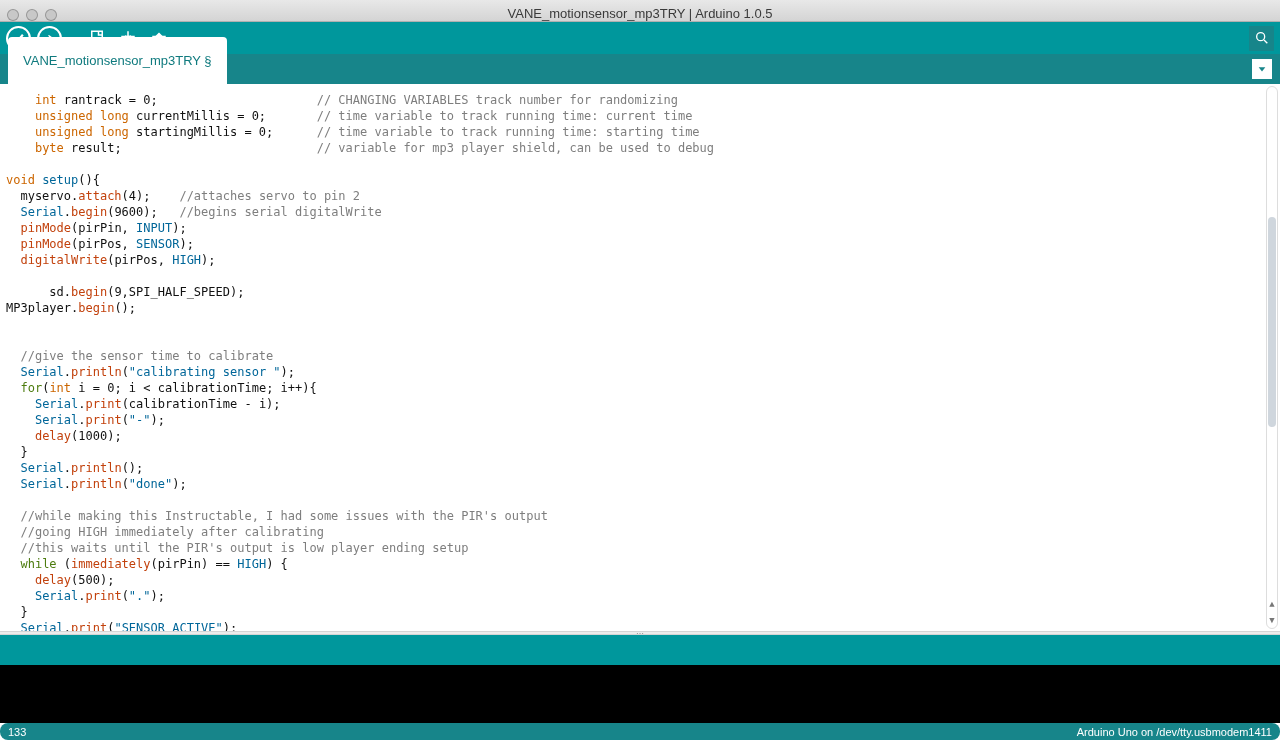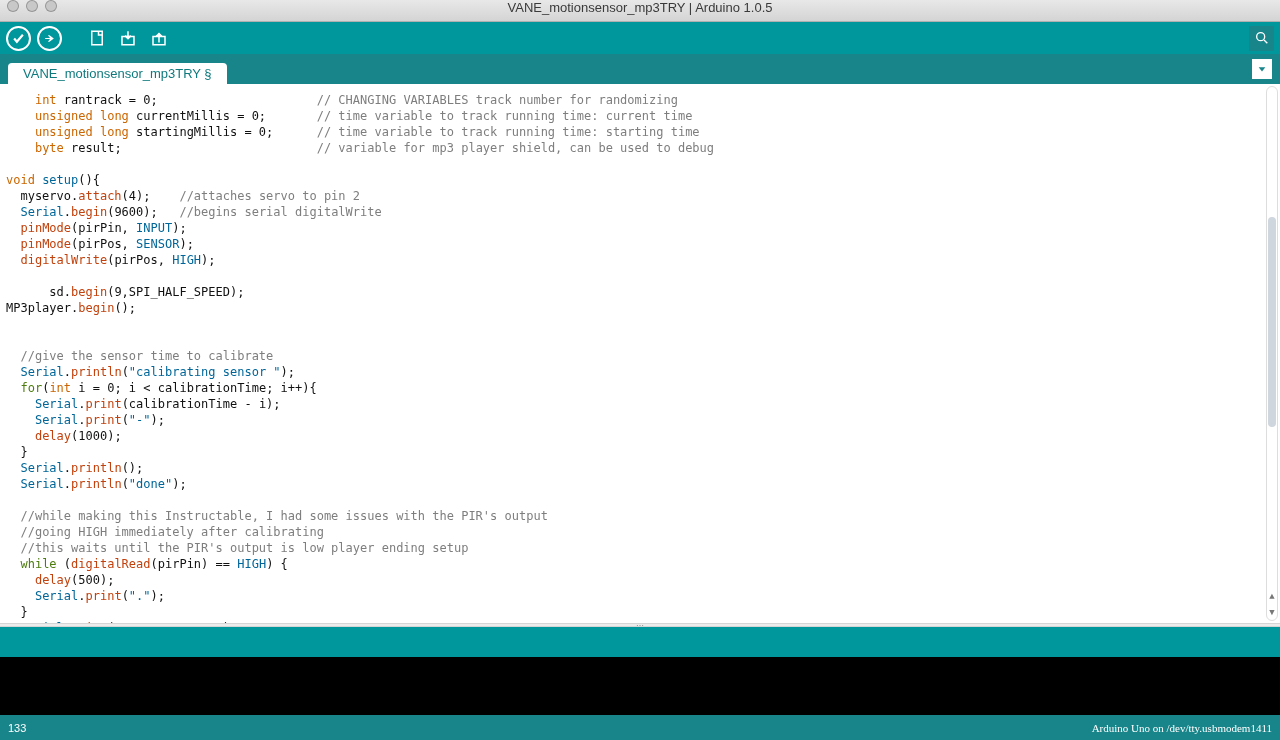--- a/index.html
+++ b/index.html
@@ -11,21 +11,21 @@
     height: 740px;
     overflow: hidden;
     display: flex;
     flex-direction: column;
   }
   .titlebar {
     height: 22px;
     background: linear-gradient(#e8e8e8, #d4d4d4);
     border-bottom: 1px solid #b0b0b0;
     display: flex;
-    align-items: flex-start;
+    align-items: flex-end;
     padding-left: 7px;
     position: relative;
   }
   .traffic { display: flex; gap: 7px; }
   .traffic .dot {
     width: 12px; height: 12px; border-radius: 50%;
     border: 1px solid rgba(0,0,0,.25);
     background: #c8c8c8;
   }
   .titlebar .title {
@@ -70,21 +70,21 @@
     height: 30px;
     background: #17858a;
     display: flex;
     align-items: flex-end;
     padding-left: 8px;
     position: relative;
   }
   .tab {
     background: #fff;
     color: #0f7a7e;
-    padding: 3px 15px;
+    padding: 16px 15px;
     font-size: 13px;
     border-top-left-radius: 4px;
     border-top-right-radius: 4px;
     cursor: pointer;
   }
   .tabmenu {
     position: absolute; right: 8px; top: 5px;
     width: 20px; height: 20px;
     background: #fff;
     display: flex; align-items: center; justify-content: center;
@@ -132,28 +132,29 @@
   }
   .console-top {
     height: 30px;
     background: #00979c;
   }
   .console {
     flex: 0 0 58px;
     background: #000;
   }
   .status {
-    height: 25px;
+    height: 17px;
     background: #17858a;
     color: #fff;
     font-size: 11px;
     display: flex; align-items: center;
     padding: 0 8px;
-  }
-  .status .right { margin-left: auto; font-family: Liberation Serif, serif; }
+    border-radius: 8px;
+  }
+  .status .right { margin-left: auto; }
 
   
   .tok-type     { color: #cc6600; }
   .tok-keyword  { color: #4d7c0f; }
   .tok-func     { color: #c2410c; }
   .tok-const    { color: #006699; }
   .tok-string   { color: #006699; }
   .tok-comment  { color: #7e7e7e; }
   pre.code { white-space: pre; }
 </style>
@@ -242,21 +243,21 @@
     <span class="tok-const">Serial</span>.<span class="tok-func">print</span>(calibrationTime - i);
     <span class="tok-const">Serial</span>.<span class="tok-func">print</span>(<span class="tok-string">"-"</span>);
     <span class="tok-func">delay</span>(1000);
   }
   <span class="tok-const">Serial</span>.<span class="tok-func">println</span>();
   <span class="tok-const">Serial</span>.<span class="tok-func">println</span>(<span class="tok-string">"done"</span>);
 
   <span class="tok-comment">//while making this Instructable, I had some issues with the PIR's output</span>
   <span class="tok-comment">//going HIGH immediately after calibrating</span>
   <span class="tok-comment">//this waits until the PIR's output is low player ending setup</span>
-  <span class="tok-keyword">while</span> (<span class="tok-func">digitalRead</span>(pirPin) == <span class="tok-const">HIGH</span>) {
+  <span class="tok-keyword">while</span> (<span class="tok-func">immediately</span>(pirPin) == <span class="tok-const">HIGH</span>) {
     <span class="tok-func">delay</span>(500);
     <span class="tok-const">Serial</span>.<span class="tok-func">print</span>(<span class="tok-string">"."</span>);
   }
   <span class="tok-const">Serial</span>.<span class="tok-func">print</span>(<span class="tok-string">"SENSOR ACTIVE"</span>);
 }</pre>
   <div class="scrollbar">
     <div class="thumb"></div>
   </div>
   <div class="arrows">▲<br>▼</div>
 </div>

